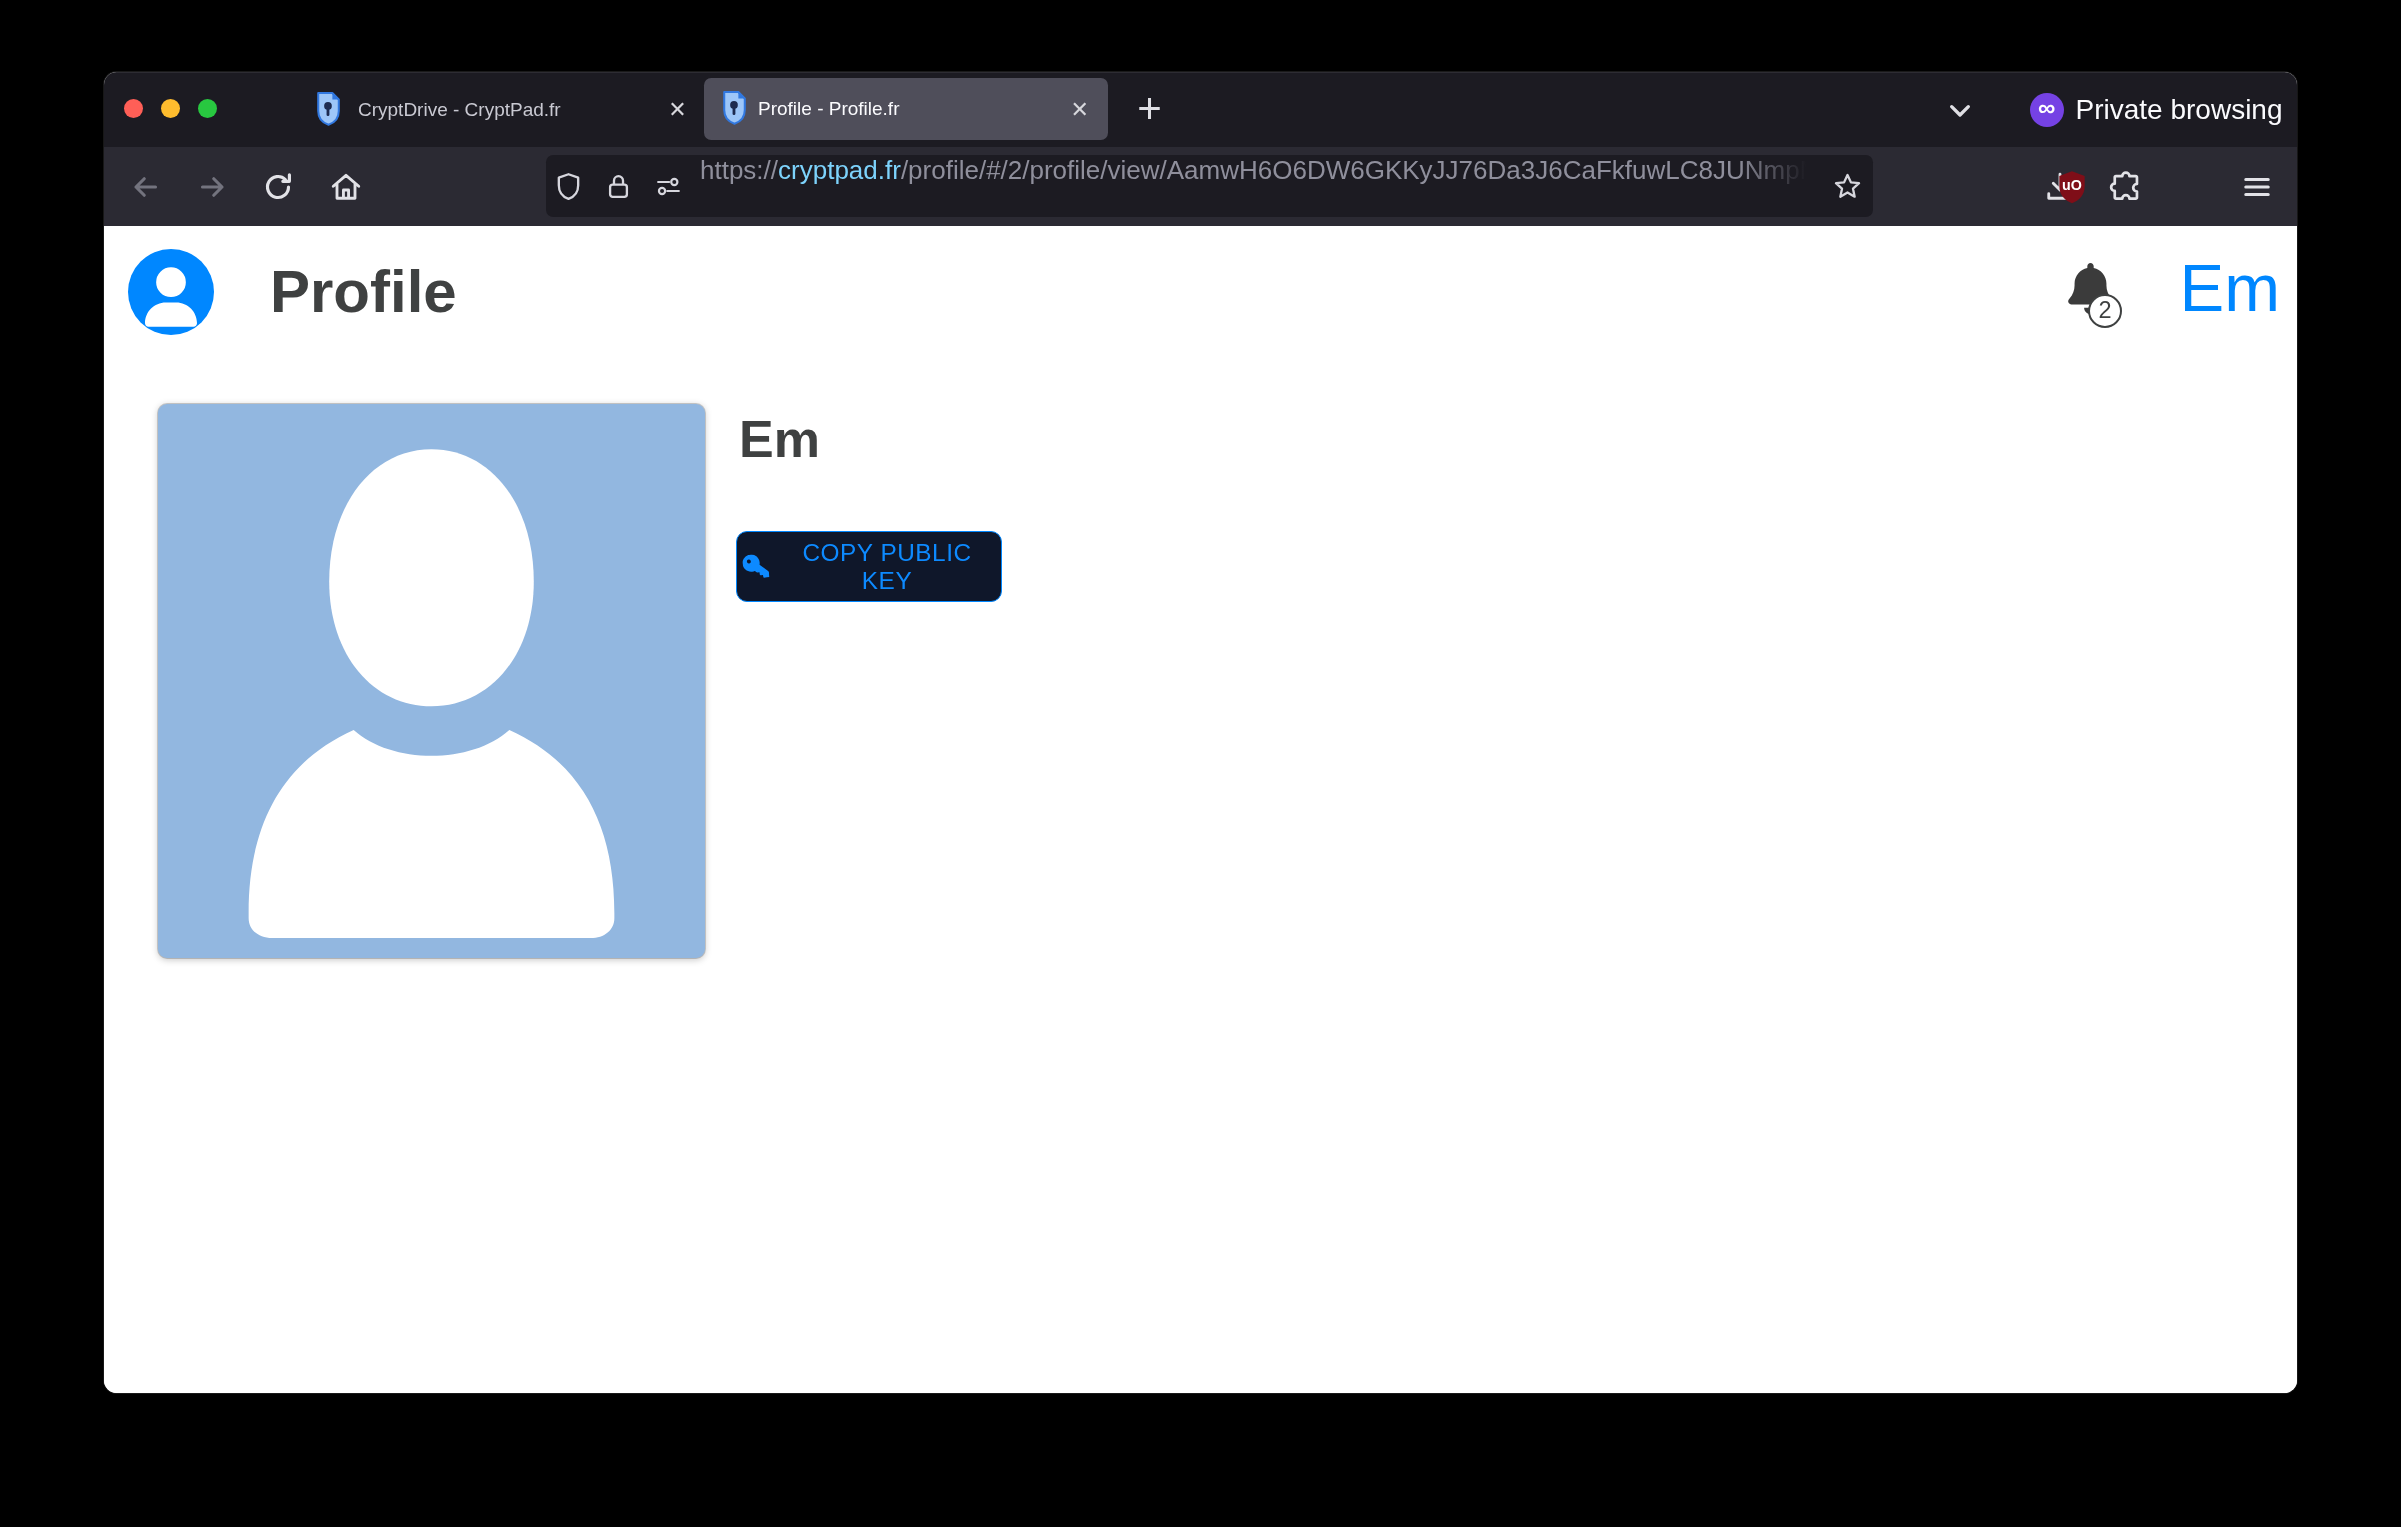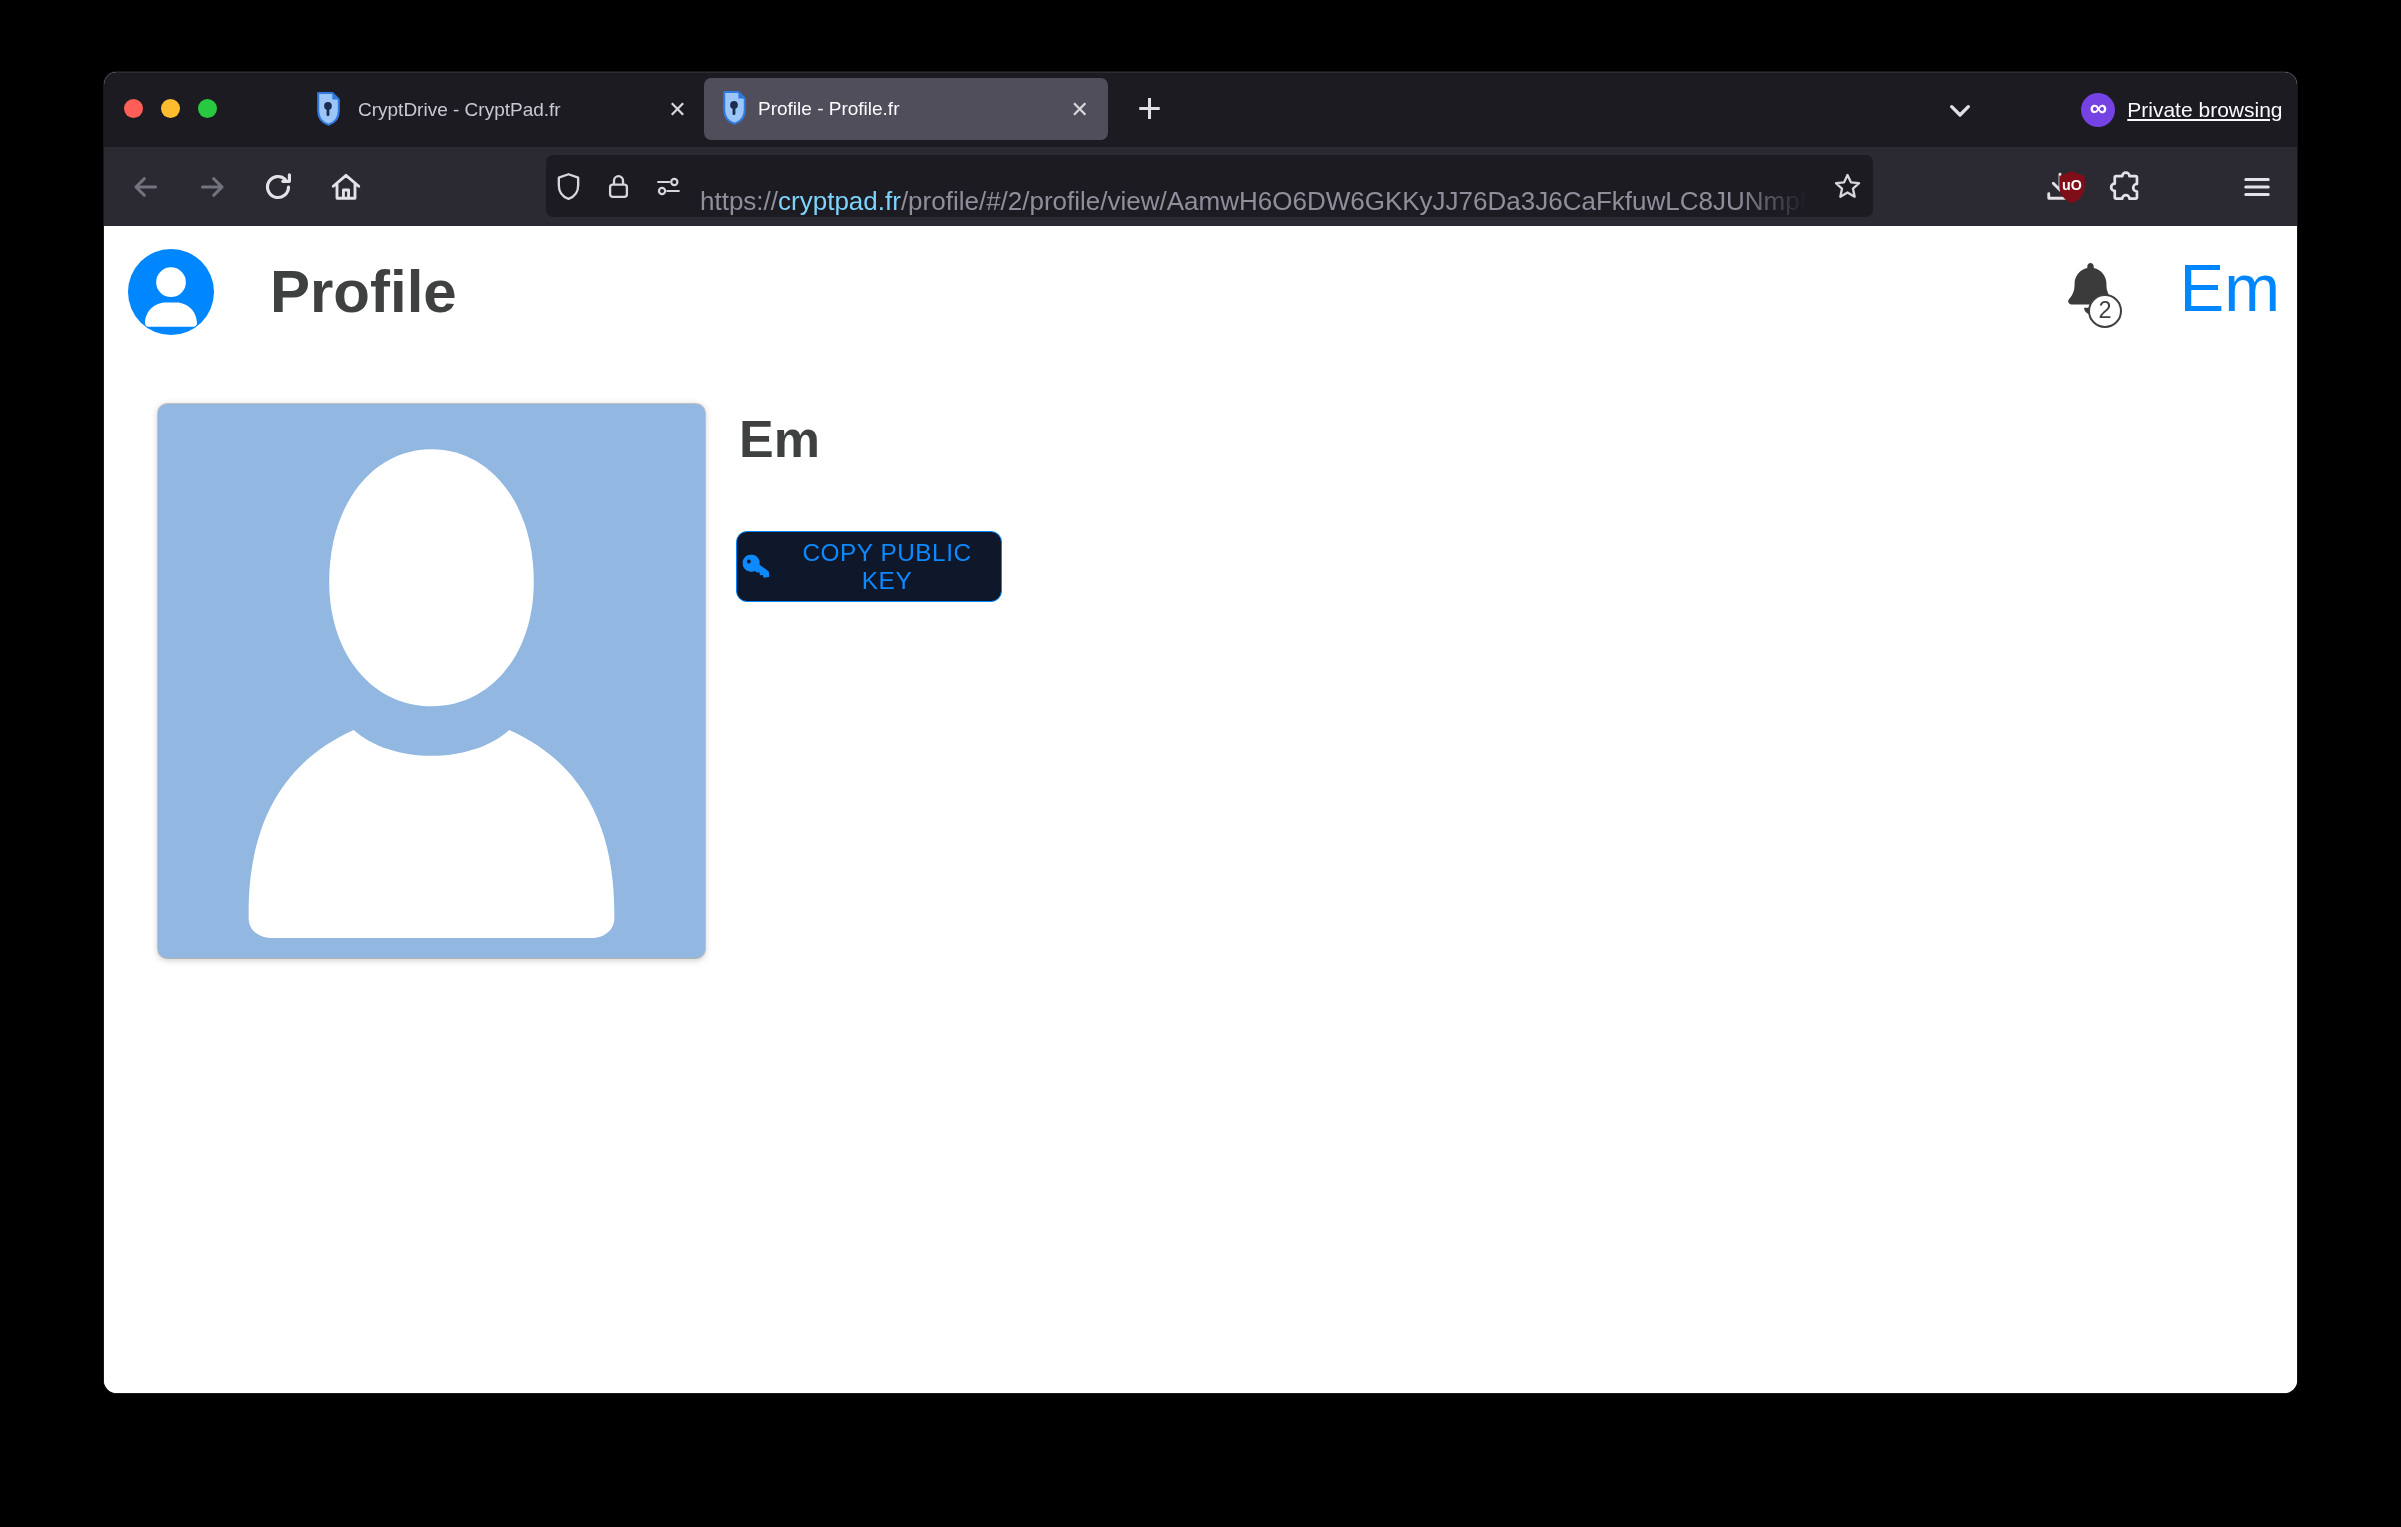--- a/index.html
+++ b/index.html
@@ -30,27 +30,27 @@
   .tab-close{position:absolute;top:50%;transform:translateY(-50%);width:31px;height:31px;display:grid;place-items:center;
     color:#d7d7dc;font-size:22px;line-height:1;border-radius:5.4px;}
   .tab-bg .tab-close{left:440px;}
   .tab-pill .tab-close{right:12.7px;}
   .newtab{position:absolute;left:1021px;top:12.7px;width:49px;height:49px;display:grid;place-items:center;
     color:#dfdfe4;font-size:42px;font-weight:300;line-height:1;}
   .tab-chevron{position:absolute;left:1833px;top:17px;width:45px;height:42px;display:grid;place-items:center;}
   .private{position:absolute;right:14.5px;top:0;height:75px;display:flex;align-items:center;gap:11.8px;}
   .private-icon{width:34px;height:34px;border-radius:50%;background:#7542e4;display:grid;place-items:center;
     color:#fff;font-size:24.4px;font-weight:bold;line-height:1;padding-bottom:1.8px;box-sizing:border-box;}
-  .private-label{color:#fbfbfe;font-size:21px;text-decoration:underline;}
+  .private-label{color:#fbfbfe;font-size:28px;}
   
   .navbar{position:relative;height:79px;background:#2b2a33;}
   .nav-btn{position:absolute;top:50%;transform:translateY(-50%);width:40px;height:40px;display:grid;place-items:center;border-radius:5.4px;}
   .urlbar{position:absolute;left:442px;top:8.1px;width:1327px;height:62px;background:#1c1b22;border-radius:7.2px;}
   .urlbar .nav-btn{width:36px;height:36px;}
-  .url-text{position:absolute;left:154px;top:0;height:100%;width:1118px;display:flex;align-items:flex-end;
+  .url-text{position:absolute;left:154px;top:0;height:100%;width:1118px;display:flex;align-items:flex-start;
     font-size:26px;white-space:nowrap;overflow:hidden;}
   .url-text::after{content:"";position:absolute;right:0;top:0;bottom:0;width:81px;
     background:linear-gradient(to right, rgba(28,27,34,0), #1c1b22 85%);}
   .url-dim{color:#8f8f9c;} .url-domain{color:#7dd3fc;}
   .ublock-badge{position:relative;width:38px;height:38px;}
   
   .content{position:absolute;left:0;top:154px;width:2193px;height:1167px;background:#ffffff;}
   .app-logo{position:absolute;left:24.4px;top:22.6px;width:86px;height:86px;border-radius:50%;background:#0087ff;overflow:hidden;}
   .app-logo svg{position:absolute;left:50%;top:56%;transform:translate(-50%,-50%);}
   .page-title{position:absolute;left:166px;top:31px;font-size:60px;font-weight:700;color:#3f4141;line-height:1.15;}

